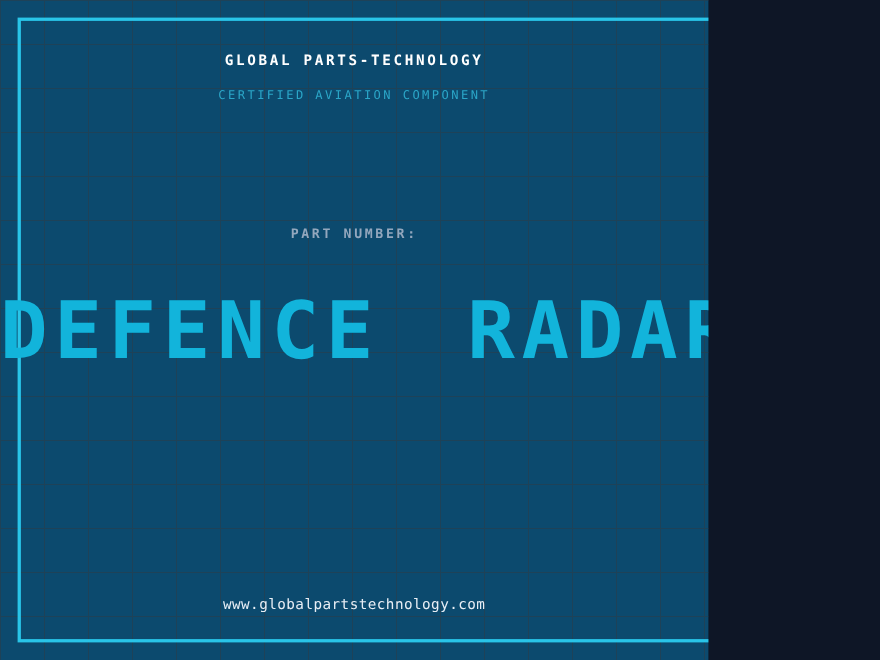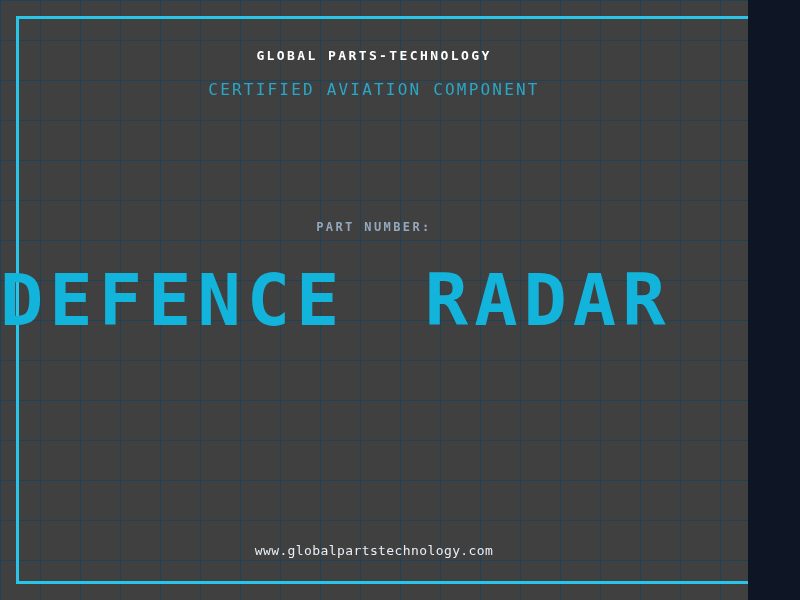--- a/index.html
+++ b/index.html
@@ -3,24 +3,24 @@
 <meta charset="utf-8">
 <style>
   html, body {
     margin: 0;
     padding: 0;
     background: #0e1626;
   }
 
   #stage {
     position: relative;
-    width: 748px;
+    width: 644px;
     height: 600px;
     overflow: hidden;
-    background-color: #404040;
+    background-color: #0c4a6e;
     font-family: "DejaVu Sans Mono", monospace;
     user-select: none;
   }
 
   
   #grid {
     position: absolute;
     inset: 0;
     background-image:
       linear-gradient(to right, #1e4258 1px, transparent 1px),
@@ -54,27 +54,27 @@
   #company {
     top: 48px;
     font-size: 13px;
     font-weight: bold;
     letter-spacing: 2.4px;
     color: #ffffff;
   }
 
   #certification {
     top: 80px;
-    font-size: 16px;
+    font-size: 11px;
     letter-spacing: 2.2px;
     color: #2ba6c8;
   }
 
   #partlabel {
-    top: 220px;
+    top: 205px;
     font-size: 12px;
     font-weight: bold;
     letter-spacing: 2.4px;
     color: #93a7bd;
   }
 
   #partname {
     top: 262px;
     font-size: 72px;
     font-weight: bold;

